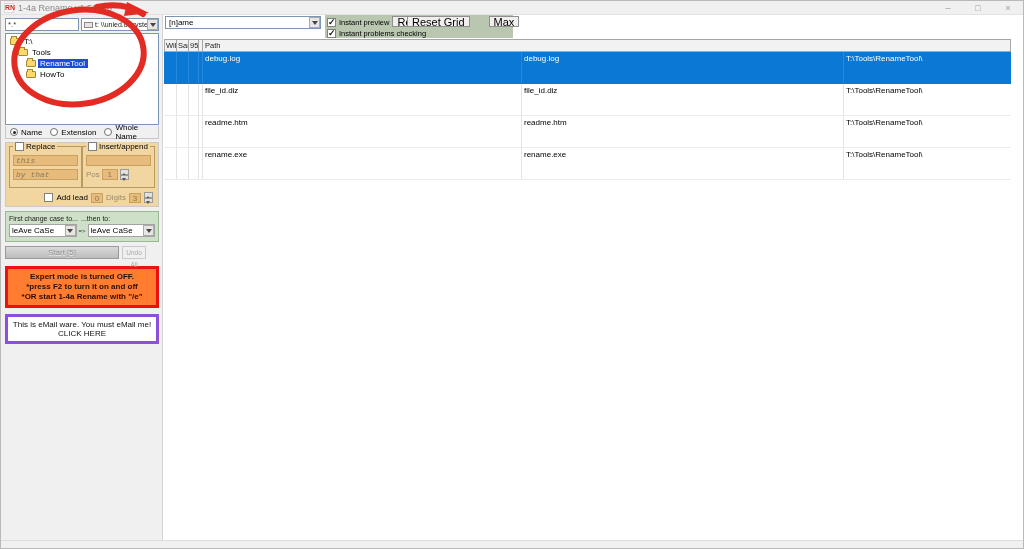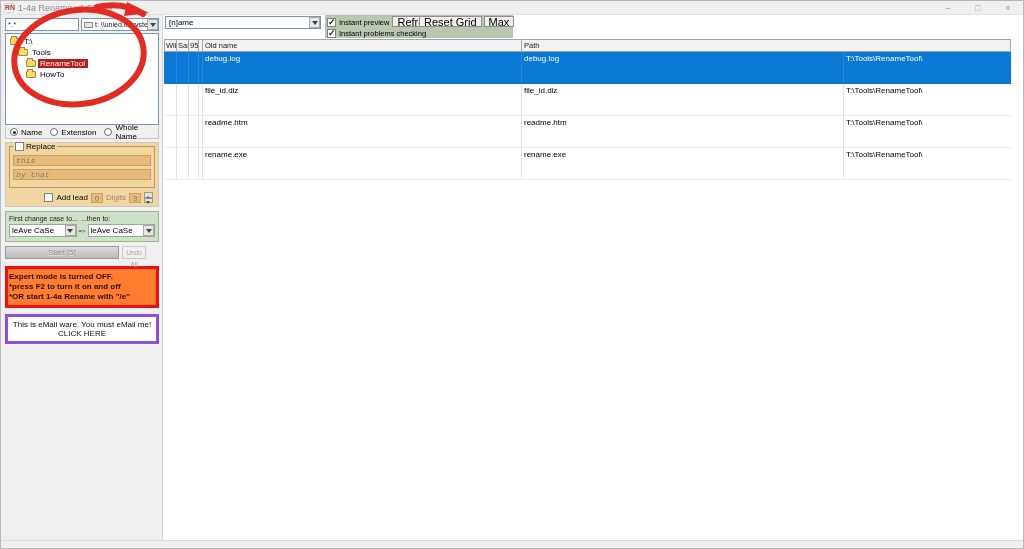--- a/index.html
+++ b/index.html
@@ -30,21 +30,21 @@
     display:flex;align-items:center;padding-left:2px;overflow:hidden;white-space:nowrap}
   .drive-icon{width:9px;height:6px;background:#e8e4d8;border:1px solid #8a8a8a;margin-right:2px;flex:none}
   .drive-text{font-size:7px;color:#222;overflow:hidden;white-space:nowrap}
   .dd-btn{margin-left:auto;width:11px;height:11px;background:#e8e6e2;border:1px solid #aaa;
     flex:none;display:flex;align-items:center;justify-content:center}
   .dd-btn::after{content:"";border:3px solid transparent;border-top:4px solid #444;margin-top:3px}
 
   .treebox{border:1px solid #7a95b5;background:#fff;height:92px;margin:1px;padding-top:2px;overflow:hidden}
   .tree-item{display:flex;align-items:center;height:11px;font-size:8px;white-space:nowrap}
   .tree-item .lbl{padding:0 3px 0 2px}
-  .tree-item.sel .lbl{background:#b91c1c;color:#fff}
+  .tree-item.sel .lbl{background:#1d4ed8;color:#fff}
   .folder{width:10px;height:7px;background:#fbd96a;border:1px solid #a8862e;position:relative;margin-right:2px;flex:none;border-radius:1px}
   .folder::before{content:"";position:absolute;top:-3px;left:0;width:4px;height:2px;background:#fbd96a;border:1px solid #a8862e;border-bottom:none}
 
   .radio-row{display:flex;align-items:center;height:13px;margin:1px 1px 3px 1px;
     border:1px solid #c7c7c7;border-top:none;background:#f0f0f0;padding-left:4px;gap:3px}
   .radio{width:8px;height:8px;border:1px solid #707070;border-radius:50%;background:#fff;position:relative;flex:none}
   .radio.sel::after{content:"";position:absolute;left:2px;top:2px;width:3px;height:3px;border-radius:50%;background:#222}
   .radio-lbl{margin-right:5px}
 
   
@@ -77,32 +77,32 @@
   .case-arrow{font-size:6px;color:#333;padding:0 1px}
 
   
   .start-row{display:flex;gap:3px;margin:3px 14px 0 1px}
   .start-btn{flex:1;height:13px;background:linear-gradient(#d9d9d9,#bdbdbd);border:1px solid #9a9a9a;
     color:#8f8f8f;text-align:center;line-height:12px;text-shadow:0 1px 0 #eee}
   .undo-btn{width:24px;height:13px;background:#f0f0f0;border:1px solid #c9c9c9;color:#a8a8a8;
     font-size:6.5px;text-align:center;line-height:12px}
 
   .expertbox{margin:7px 1px 0 1px;border:3px solid #ee1010;background:#ff7c30;
-    padding:3px 1px;text-align:left;font-weight:bold;color:#2d0d00;line-height:10px}
+    padding:3px 1px;text-align:center;font-weight:bold;color:#2d0d00;line-height:10px}
   .emailbox{margin:6px 1px 0 1px;border:3px solid #8c50dc;background:#fff;
     padding:3px 1px;text-align:center;color:#111}
 
   
   .pattern-combo{position:absolute;left:164px;top:15px;width:156px;height:13px;background:#fff;
     border:1px solid #7a95b5;display:flex;align-items:center;padding-left:3px}
   .tool-panel{position:absolute;left:324px;top:14px;width:188px;height:23px;background:#b9c6b0;
     padding:1px 2px;font-size:7.5px}
   .tool-row{display:flex;align-items:flex-end;gap:3px;height:11px}
   .btn{background:#f0efed;border:1px solid #8f8f8f;padding:0 4px;height:11px;line-height:10px;font-size:11px}
-  .btn-group{position:absolute;left:418px;top:15px;display:flex;gap:2px}
+  .btn-group{position:absolute;left:406px;top:15px;display:flex;gap:19px}
 
   
   .grid{position:absolute;left:163px;top:38px;width:847px}
   .g-row{display:flex;height:32px;align-items:stretch}
   .g-head{height:13px;background:#f2f2f2}
   .g-head .cell{border-right:1px solid #a6a6a6;border-top:1px solid #a6a6a6;border-bottom:1px solid #a6a6a6;
     background:#f2f2f2;color:#222;font-size:7.5px;line-height:12px}
   .g-head .cell:first-child{border-left:1px solid #a6a6a6}
   .cell{padding:0 2px;white-space:nowrap;overflow:hidden;line-height:13px;border-right:1px solid #e4e4e4}
   .c-will{width:13px;flex:none;padding:0 1px}
@@ -175,20 +175,35 @@
   <div class="tanbox">
     <div class="tan-cols">
       <div class="groupframe">
         <div class="legend">
           <span class="cb"></span>
           <span>Replace</span>
         </div>
         <div class="tan-field">this</div>
         <div class="tan-field">by that</div>
       </div>
+      <div class="groupframe">
+        <div class="legend">
+          <span class="cb"></span>
+          <span>Insert/append</span>
+        </div>
+        <div class="tan-field"></div>
+        <div class="pos-row">
+          <span>Pos</span>
+          <span class="spin-box">1</span>
+          <span class="spinner">
+              <span class="up"></span>
+              <span class="dn"></span>
+            </span>
+        </div>
+      </div>
     </div>
     <div class="addlead-row">
       <span class="cb"></span>
       <span>Add lead</span>
       <span class="lead-box">0</span>
       <span class="dim">Digits</span>
       <span class="lead-box">3</span>
       <span class="spinner">
           <span class="up"></span>
           <span class="dn"></span>
@@ -248,21 +263,20 @@
   <span class="btn">Reset Grid</span>
   <span class="btn">Max</span>
 </div>
 
 <div class="grid">
   <div class="g-row g-head">
     <span class="cell c-will">Will</span>
     <span class="cell c-sar">Sar</span>
     <span class="cell c-95">95</span>
     <span class="cell c-x"></span>
-    <span class="cell c-old">Old name</span>
     <span class="cell c-path">Path</span>
   </div>
   <div class="g-body">
     <div class="g-row sel">
       <span class="cell c-will"></span>
         <span class="cell c-sar"></span>
         <span class="cell c-95"></span>
         <span class="cell c-x"></span>
       <span class="cell c-old">debug.log</span>
       <span class="cell c-new">debug.log</span>

